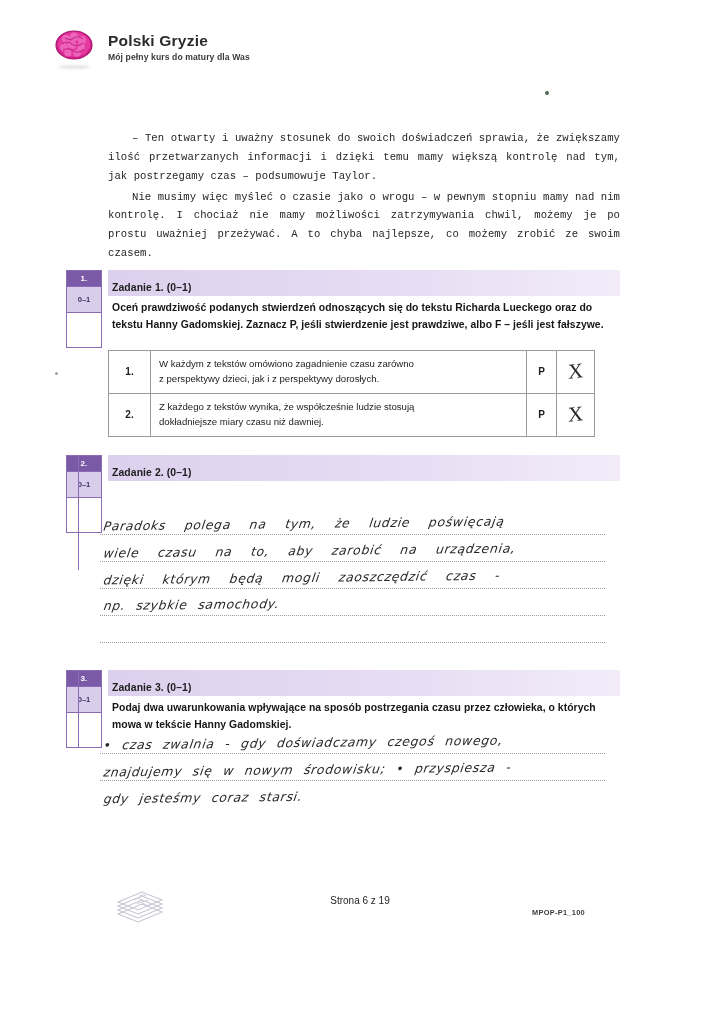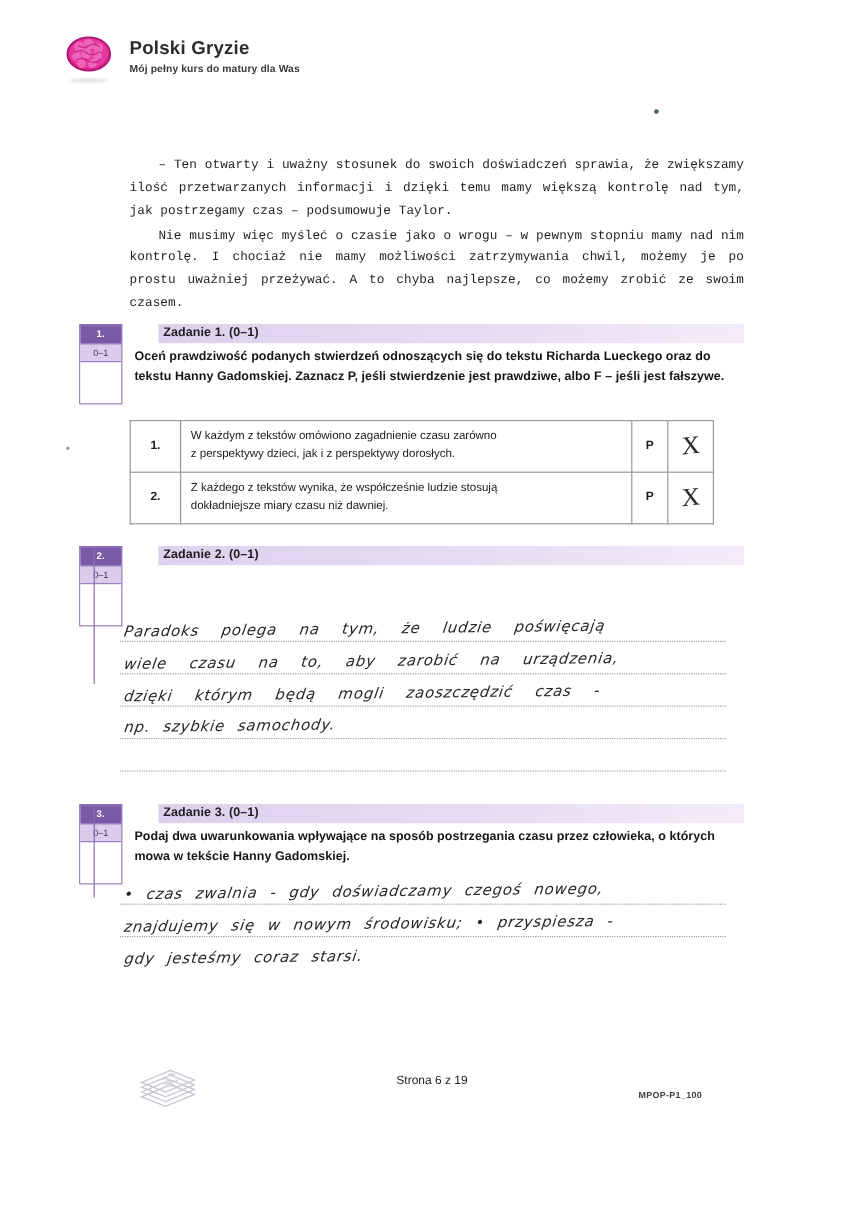--- a/index.html
+++ b/index.html
@@ -57,34 +57,33 @@
     width: 36px; border: 1px solid #8a6cb5;
     background: #fff;
   }
   .score-num {
     height: 15px; background: #7a59a6; color: #fff;
     font-size: 8px; font-weight: bold;
     display: flex; align-items: center; justify-content: center;
     letter-spacing: .2px;
   }
   .score-range {
-    height: 16px; background: #d9cdeb; color: #3f3060;
-    font-size: 7.6px; font-weight: normal;
+    height: 27px; background: #d9cdeb; color: #3f3060;
+    font-size: 7.6px; font-weight: bold;
     display: flex; align-items: center; justify-content: center;
     border-top: 1px solid #8a6cb5; border-bottom: 1px solid #8a6cb5;
   }
   .score-blank { height: 34px; background: #fff; }
 
   .task-body { margin-left: 42px; }
   .task-head {
     font-size: 10.4px; font-weight: bold; color: #1d1d1d;
-    padding: 2px 6px 3px 4px;
+    padding: 12px 6px 3px 4px;
     background: linear-gradient(to right,#ddd0ee 0%,#e6dcf3 55%,#f2ecf9 100%);
     letter-spacing: .1px;
-    margin-left: 24px;
   }
   .task-instr {
     font-size: 10.4px; font-weight: bold; color: #161616;
     line-height: 1.62; padding: 4px 0 0 4px; letter-spacing: .05px;
   }
 
   
   .pf-table {
     position: absolute; left: 108px;
     border-collapse: collapse; width: 487px;

